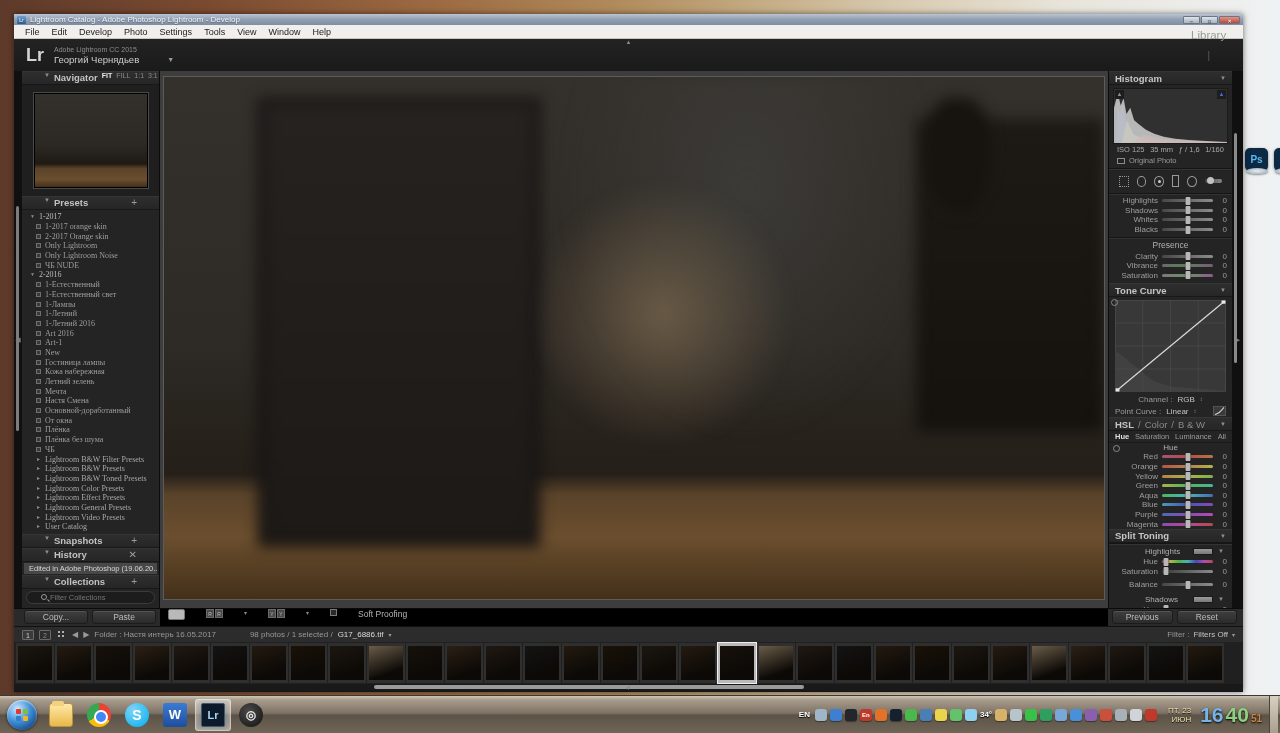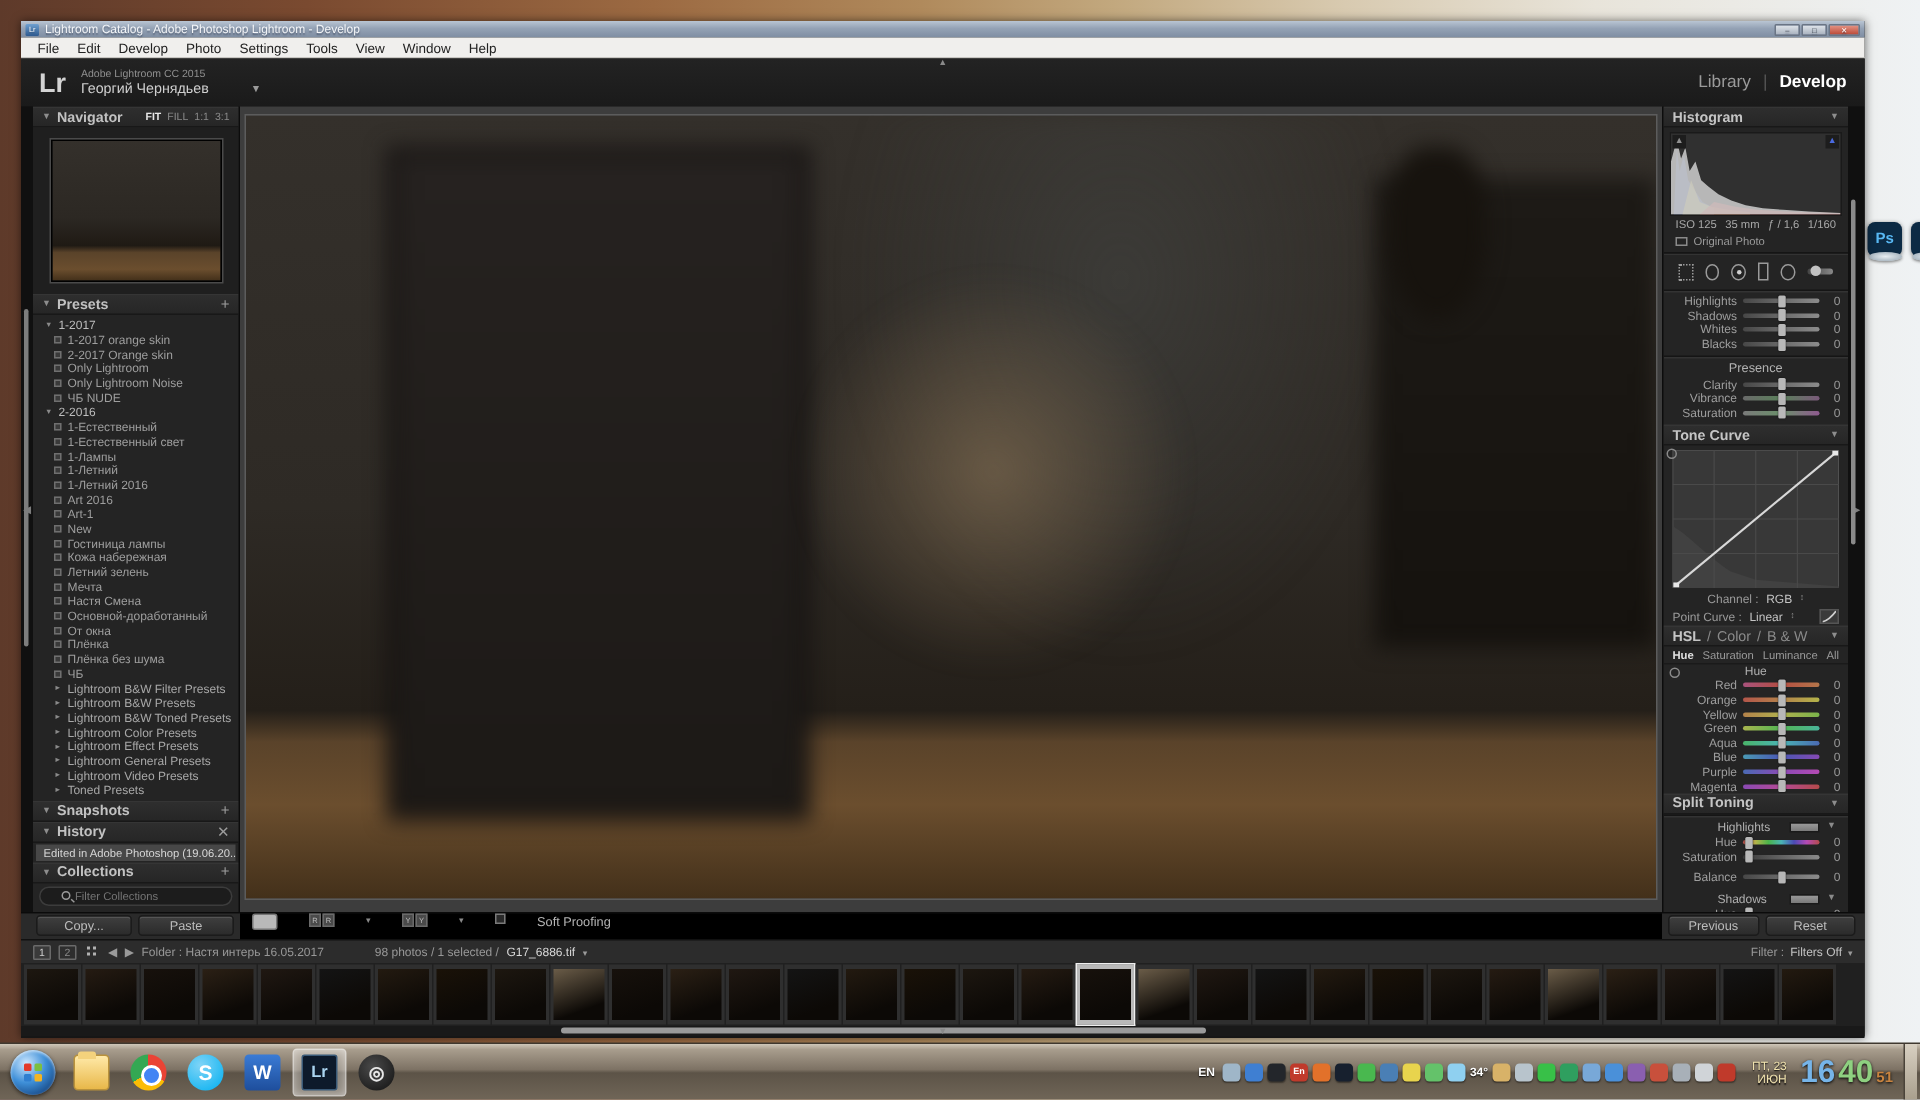--- a/index.html
+++ b/index.html
@@ -20,40 +20,40 @@
   .menu-item{padding:0 6px;cursor:default;}
   
   .app{position:relative;height:652px;background:#141414;display:flex;flex-direction:column;}
   .collapse-top{position:absolute;top:0;left:50%;transform:translateX(-50%);color:#8a8a8a;font-size:6px;line-height:6px;z-index:5;}
   .module-bar{height:32px;display:flex;align-items:center;background:linear-gradient(#232323,#1a1a1a);padding:0 12px;flex:none;}
   .lr-logo{font-size:18px;font-weight:bold;color:#d4d4d4;margin-right:10px;letter-spacing:0;}
   .id-block{display:flex;flex-direction:column;line-height:10px;}
   .id-app{font-size:7px;color:#8f8f8f;}
   .id-user{font-size:9.5px;color:#cfcfcf;display:flex;align-items:center;gap:28px;}
   .id-caret{font-size:7px;color:#9a9a9a;}
-  .modules{margin-left:auto;display:flex;align-items:center;gap:8px;font-size:11.5px;}
+  .modules{margin-left:auto;display:flex;align-items:center;gap:8px;font-size:11.5px;flex-direction:column;}
   .module{color:#9a9a9a;}
   .module.active{color:#ffffff;font-weight:bold;}
   .mod-sep{color:#555;}
   .main{flex:1;display:flex;min-height:0;}
   .rail{width:8px;background:#101010;display:flex;align-items:center;justify-content:center;position:relative;flex:none;}
   .rail-r{width:11px;}
   .rail-arrow{color:#7d7d7d;font-size:7px;}
   .rail-scroll{position:absolute;width:3px;border-radius:2px;background:#7d7d7d;}
   .rail-l .rail-scroll{left:2px;top:135px;height:225px;}
   .rail-r .rail-scroll{left:2px;top:62px;height:230px;background:#8a8a8a;}
   
   .panel-l{width:138px;flex:none;background:#242424;border-right:1px solid #0c0c0c;overflow:hidden;display:flex;flex-direction:column;color:#9d9d9d;}
-  .lhdr{height:14px;flex:none;display:flex;align-items:center;gap:4px;padding:0 6px;font-size:9.5px;font-weight:bold;color:#c2c2c2;background:linear-gradient(#2e2e2e,#262626);border-top:1px solid #353535;border-bottom:1px solid #181818;}
+  .lhdr{height:14px;flex:none;display:flex;align-items:flex-start;gap:4px;padding:0 22px;font-size:9.5px;font-weight:bold;color:#c2c2c2;background:linear-gradient(#2e2e2e,#262626);border-top:1px solid #353535;border-bottom:1px solid #181818;}
   .lhdr .tri{font-size:6px;color:#8d8d8d;}
   .lhdr .plus{margin-left:auto;font-size:10px;color:#9d9d9d;font-weight:normal;}
   .nav-box{height:111px;flex:none;background:#1f1f1f;display:flex;align-items:center;justify-content:center;}
   .nav-thumb{width:114px;height:95px;border:1px solid #000;outline:1px solid #4a4a4a;}
   .presets-list{flex:none;padding:2px 0;}
-  .prow{display:flex;align-items:center;gap:4px;height:9.7px;font-size:8px;color:#9e9e9e;padding-left:14px;white-space:nowrap;}
+  .prow{display:flex;align-items:center;gap:4px;height:9.7px;font-size:8px;color:#9e9e9e;padding-left:14px;white-space:nowrap;font-family:Liberation Serif, serif;}
   .prow.group{padding-left:8px;color:#bdbdbd;}
   .prow .tri{font-size:5px;color:#8a8a8a;}
   .prow .pbox{width:5px;height:5px;border:1px solid #6f6f6f;flex:none;background:#3a3a3a;}
   .prow.folder{color:#a8a8a8;}
   .hist-item{height:11px;flex:none;display:flex;align-items:center;background:#474747;color:#d6d6d6;font-size:7.5px;padding:0 5px;margin:1px 2px;white-space:nowrap;overflow:hidden;}
   .coll-filter{height:13px;flex:none;margin:2px 4px;display:flex;align-items:center;gap:3px;background:#1c1c1c;border:1px solid #3c3c3c;border-radius:7px;padding:0 5px;justify-content:center;}
   .mag{width:6px;height:6px;border:1px solid #9a9a9a;border-radius:50%;position:relative;flex:none;}
   .mag::after{content:"";position:absolute;left:5px;top:5px;width:3px;height:1px;background:#9a9a9a;transform:rotate(45deg);}
   .coll-filter input{background:transparent;border:none;outline:none;color:#bdbdbd;font-size:7.5px;width:90px;font-family:"Liberation Sans",sans-serif;}
   
@@ -438,21 +438,21 @@
             <div class="prow folder">
               <span class="tri">►</span>
               <span>Lightroom General Presets</span>
             </div>
             <div class="prow folder">
               <span class="tri">►</span>
               <span>Lightroom Video Presets</span>
             </div>
             <div class="prow folder">
               <span class="tri">►</span>
-              <span>Toned Presets</span>
+              <span>User Catalog</span>
             </div>
           </div>
 
         <div class="lhdr">
           <span class="tri">▼</span>
           <span>Snapshots</span>
           <span class="plus">+</span>
         </div>
 
         <div class="lhdr">

